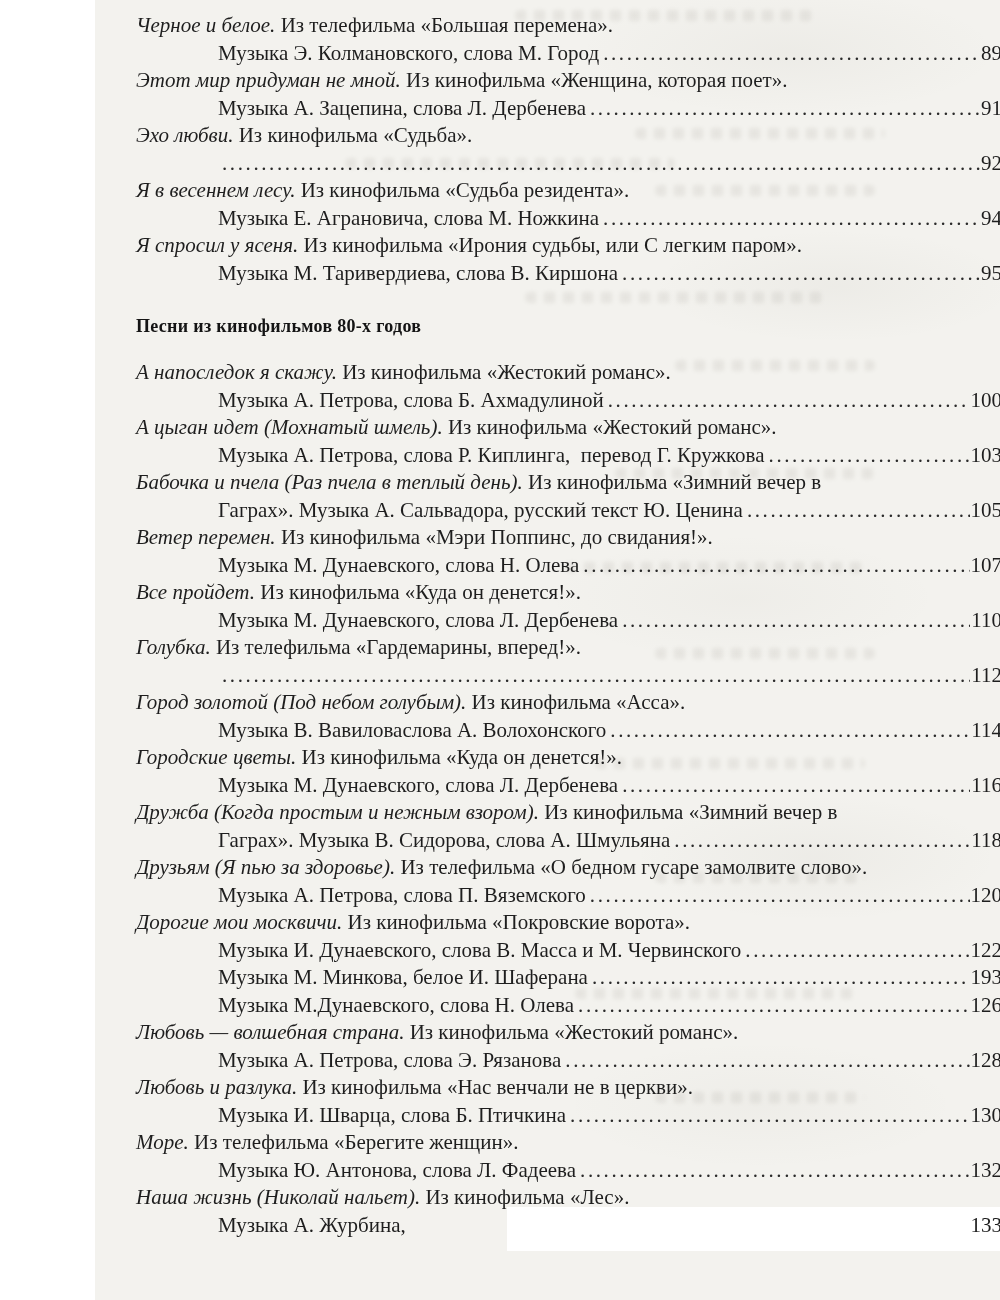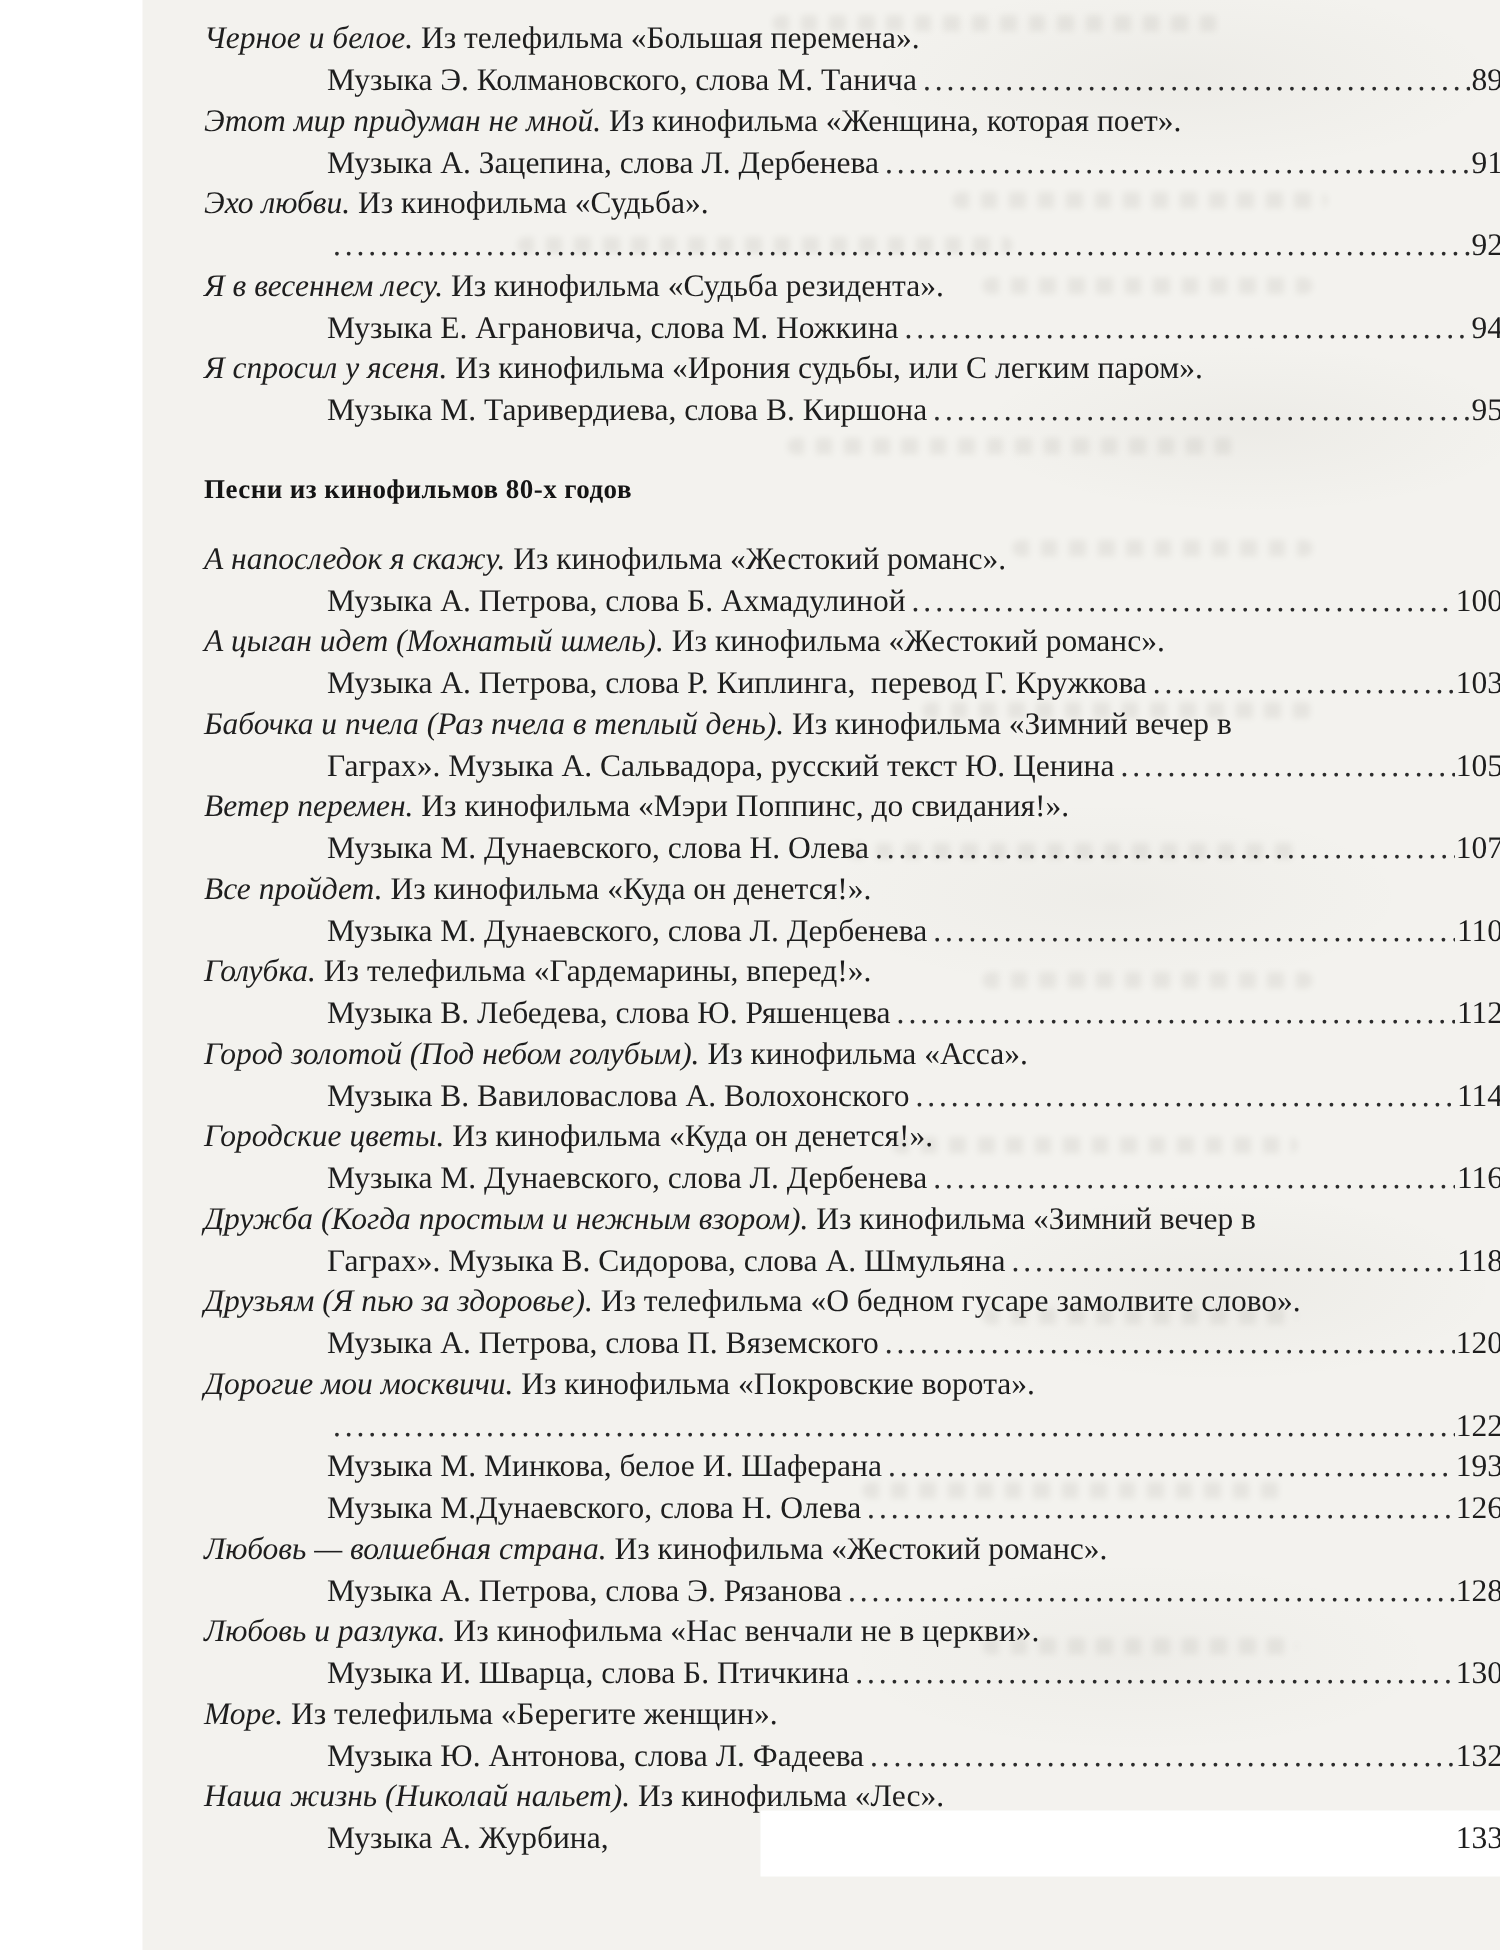--- a/index.html
+++ b/index.html
@@ -94,21 +94,21 @@
   <div class="ghost" style="left:560px; top:648px; width:220px;"></div>
   <div class="ghost" style="left:500px; top:758px; width:270px;"></div>
   <div class="ghost" style="left:560px; top:872px; width:210px;"></div>
   <div class="ghost" style="left:480px; top:988px; width:280px;"></div>
   <div class="ghost" style="left:560px; top:1092px; width:210px;"></div>
 
   <div class="toc" id="toc">
       <div class="entry">
     <div class="l1"><span class="it">Черное и белое.</span><span class="rest"> Из телефильма «Большая перемена».</span></div>
     <div class="l2">
-      <span class="txt">Музыка Э. Колмановского, слова М. Танича</span>
+      <span class="txt">Музыка Э. Колмановского, слова М. Город</span>
           <span class="dots">....................................................................................................................................................................................</span>
           <span class="pg">89</span>
     </div>
   </div>
       <div class="entry">
     <div class="l1"><span class="it">Этот мир придуман не мной.</span><span class="rest"> Из кинофильма «Женщина, которая поет».</span></div>
     <div class="l2">
       <span class="txt">Музыка А. Зацепина, слова Л. Дербенева</span>
           <span class="dots">....................................................................................................................................................................................</span>
           <span class="pg">91</span>
@@ -174,21 +174,20 @@
     <div class="l1"><span class="it">Все пройдет.</span><span class="rest"> Из кинофильма «Куда он денется!».</span></div>
     <div class="l2">
       <span class="txt">Музыка М. Дунаевского, слова Л. Дербенева</span>
           <span class="dots">....................................................................................................................................................................................</span>
           <span class="pg">110</span>
     </div>
   </div>
       <div class="entry">
     <div class="l1"><span class="it">Голубка.</span><span class="rest"> Из телефильма «Гардемарины, вперед!».</span></div>
     <div class="l2">
-      <span class="txt">Музыка В. Лебедева, слова Ю. Ряшенцева</span>
           <span class="dots">....................................................................................................................................................................................</span>
           <span class="pg">112</span>
     </div>
   </div>
       <div class="entry">
     <div class="l1"><span class="it">Город золотой (Под небом голубым).</span><span class="rest"> Из кинофильма «Асса».</span></div>
     <div class="l2">
       <span class="txt">Музыка В. Вавиловаслова А. Волохонского</span>
           <span class="dots">....................................................................................................................................................................................</span>
           <span class="pg">114</span>
@@ -214,20 +213,21 @@
     <div class="l1"><span class="it">Друзьям (Я пью за здоровье).</span><span class="rest"> Из телефильма «О бедном гусаре замолвите слово».</span></div>
     <div class="l2">
       <span class="txt">Музыка А. Петрова, слова П. Вяземского</span>
           <span class="dots">....................................................................................................................................................................................</span>
           <span class="pg">120</span>
     </div>
   </div>
       <div class="entry">
     <div class="l1"><span class="it">Дорогие мои москвичи.</span><span class="rest"> Из кинофильма «Покровские ворота».</span></div>
     <div class="l2">
+      <span class="txt">Музыка И. Дунаевского, слова В. Масса и М. Червинского</span>
           <span class="dots">....................................................................................................................................................................................</span>
           <span class="pg">122</span>
     </div>
   </div>
       <div class="entry">
     <div class="l2">
       <span class="txt">Музыка М. Минкова, белое И. Шаферана</span>
           <span class="dots">....................................................................................................................................................................................</span>
           <span class="pg">193</span>
     </div>

